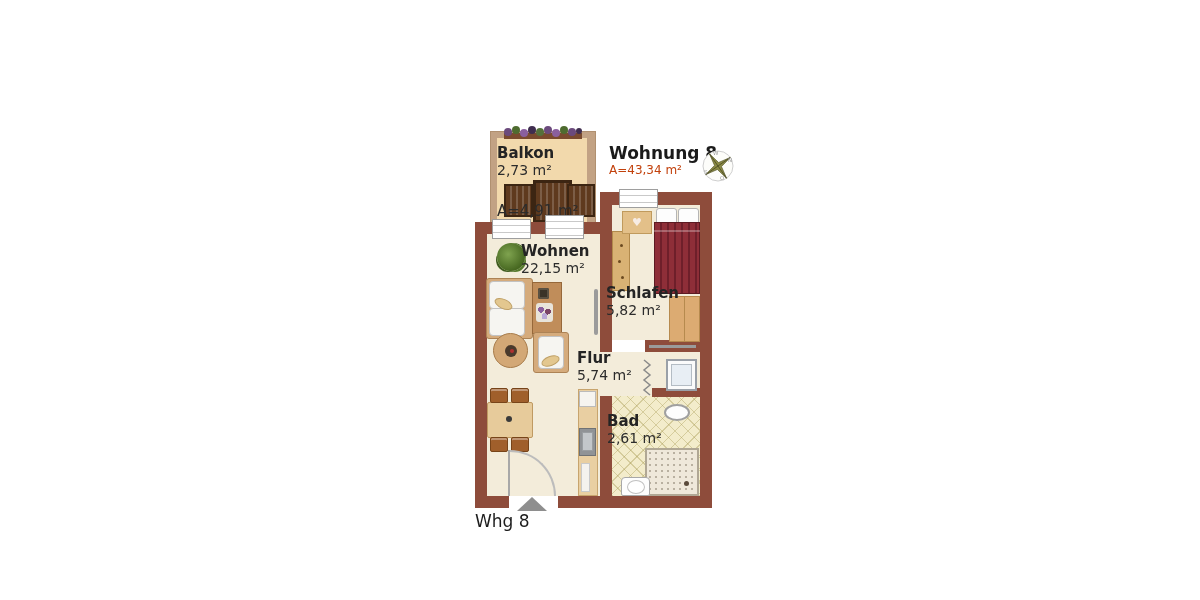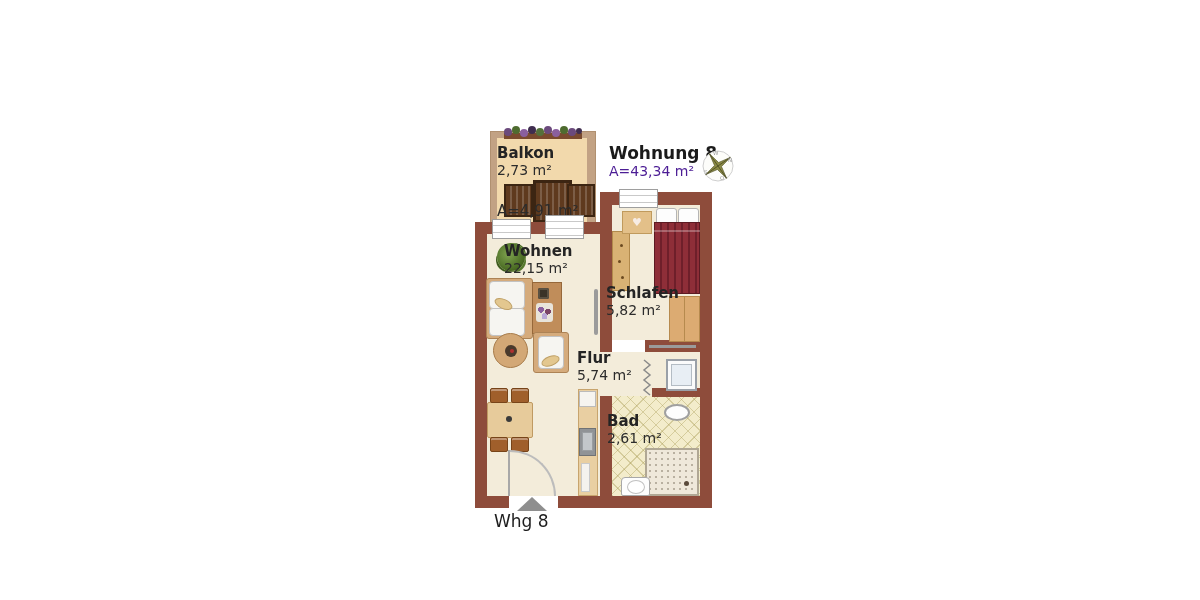--- a/index.html
+++ b/index.html
@@ -101,28 +101,28 @@
   #door-arc{left:510px;top:450px;width:46px;height:46px;border-top:2px solid #bcbcbc;border-right:2px solid #bcbcbc;
             border-top-right-radius:100% 100%;box-sizing:border-box;}
   #arrow{left:517px;top:497px;width:0;height:0;border-left:15px solid transparent;border-right:15px solid transparent;
          border-bottom:14px solid #8e8e8e;}
   
   .lbl{position:absolute;text-align:left;line-height:1.15;}
   .lname{font-weight:bold;font-size:15px;color:#242424;}
   .larea{font-size:14px;color:#2c2c2c;}
   #t-balkon{left:497px;top:145px;width:90px;}
   #t-balkon-a2{left:497px;top:203px;width:90px;font-size:15px;color:#2c2c2c;}
-  #t-wohnen{left:504px;top:243px;width:85px;}
+  #t-wohnen{left:521px;top:243px;width:85px;}
   #t-schlafen{left:606px;top:285px;width:80px;}
   #t-flur{left:577px;top:350px;width:62px;}
   #t-bad{left:607px;top:413px;width:64px;}
-  #t-whg{left:494px;top:512px;width:74px;font-size:17px;color:#1d1d1d;}
+  #t-whg{left:475px;top:512px;width:74px;font-size:17px;color:#1d1d1d;}
   #t-title{left:609px;top:143px;width:120px;text-align:left;line-height:1.2;}
   #t-title .tname{font-weight:bold;font-size:17px;color:#1b1b1b;}
-  #t-title .tarea{font-size:14px;color:#4c1d95;}
+  #t-title .tarea{font-size:12px;color:#c2410c;}
   svg{position:absolute;overflow:visible;}
 </style>
 </head>
 <body>
 
 <div id="canvas">
 
   <div class="abs" id="balcony"></div>
   <div class="abs" id="balcony-floor"></div>
   <svg id="flowerbox" style="left:500px;top:125px" width="86" height="16" viewBox="0 0 86 16">

